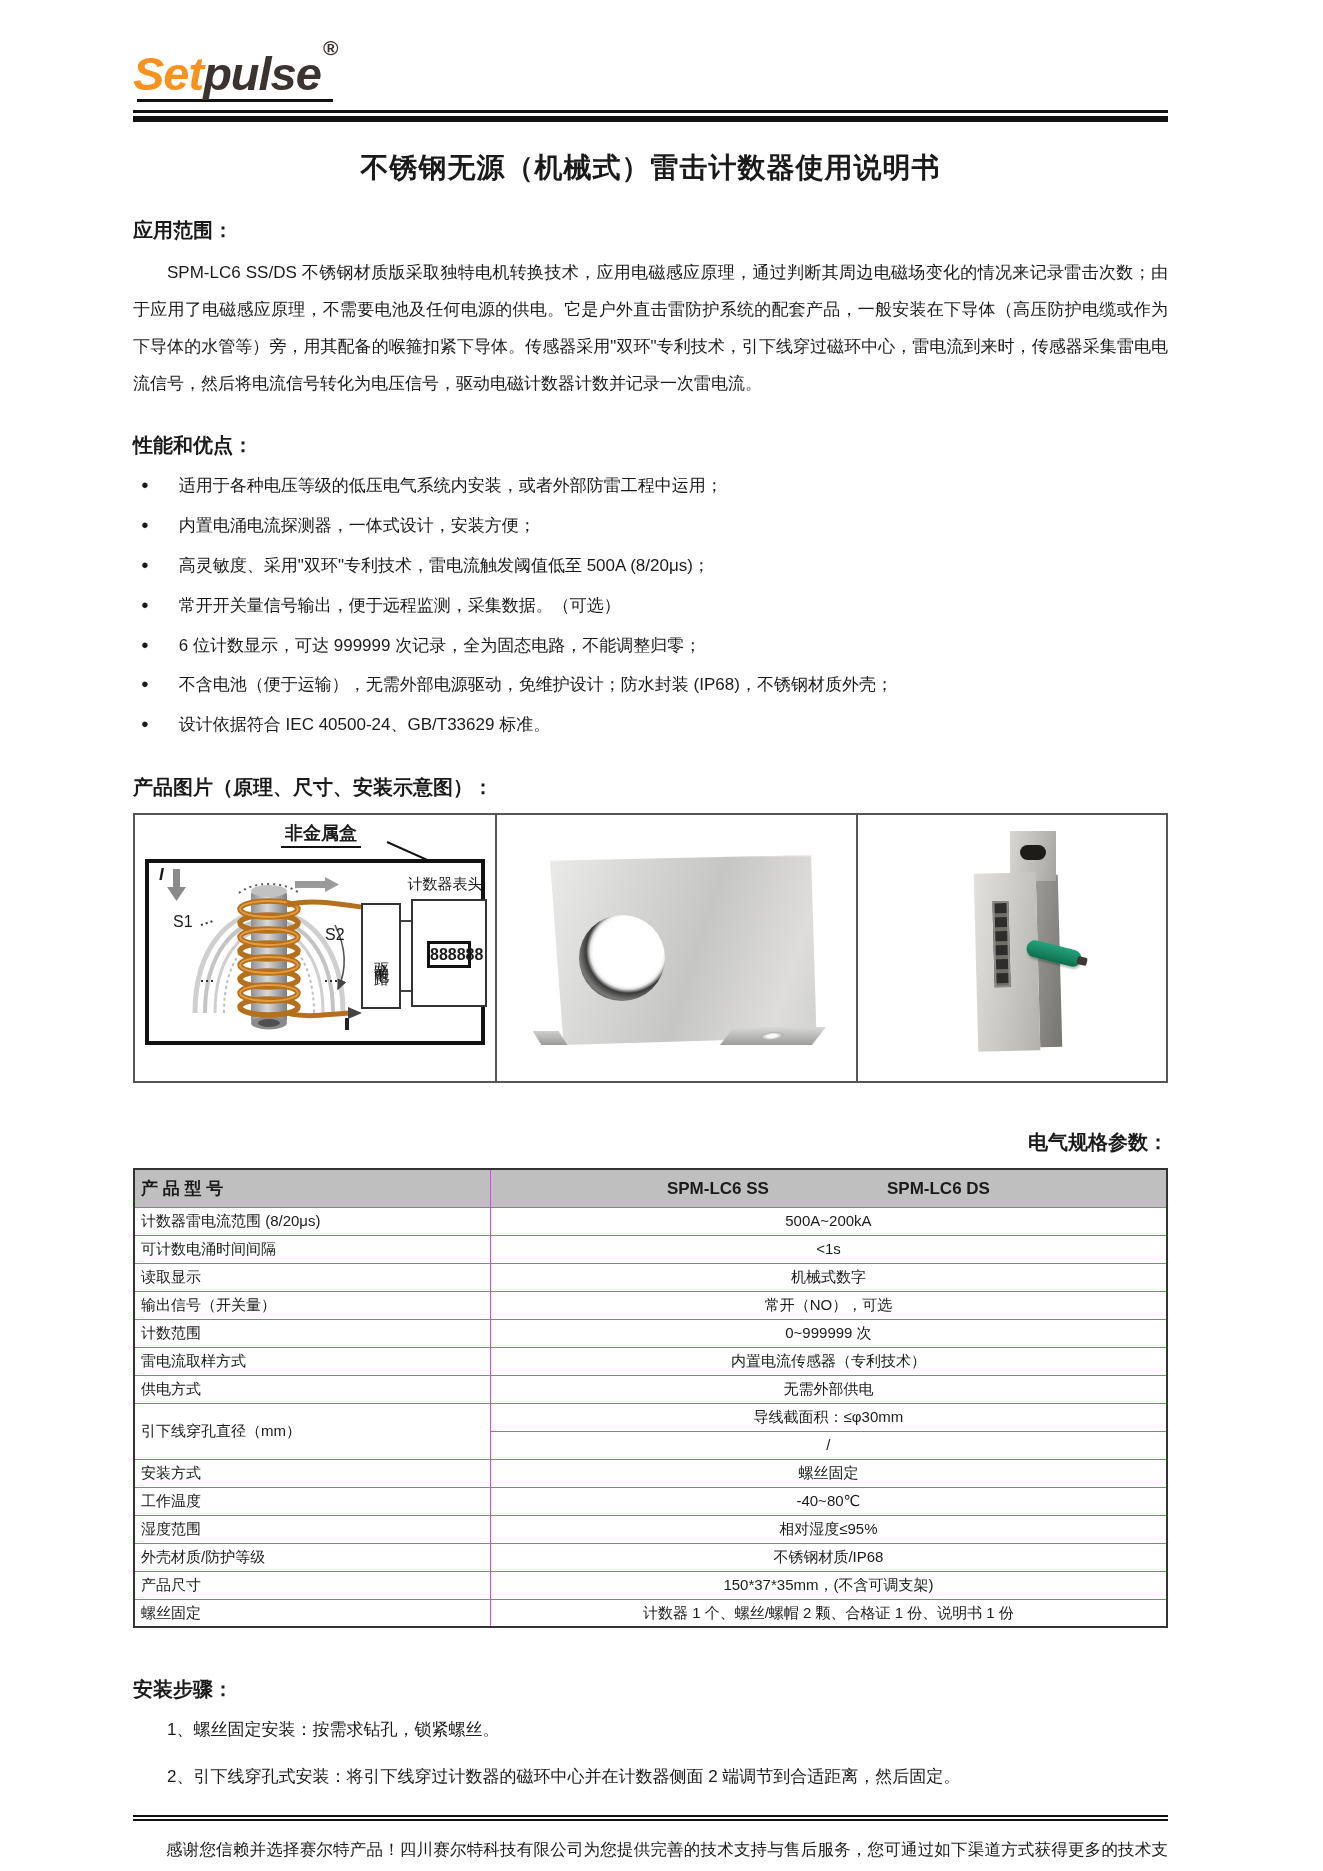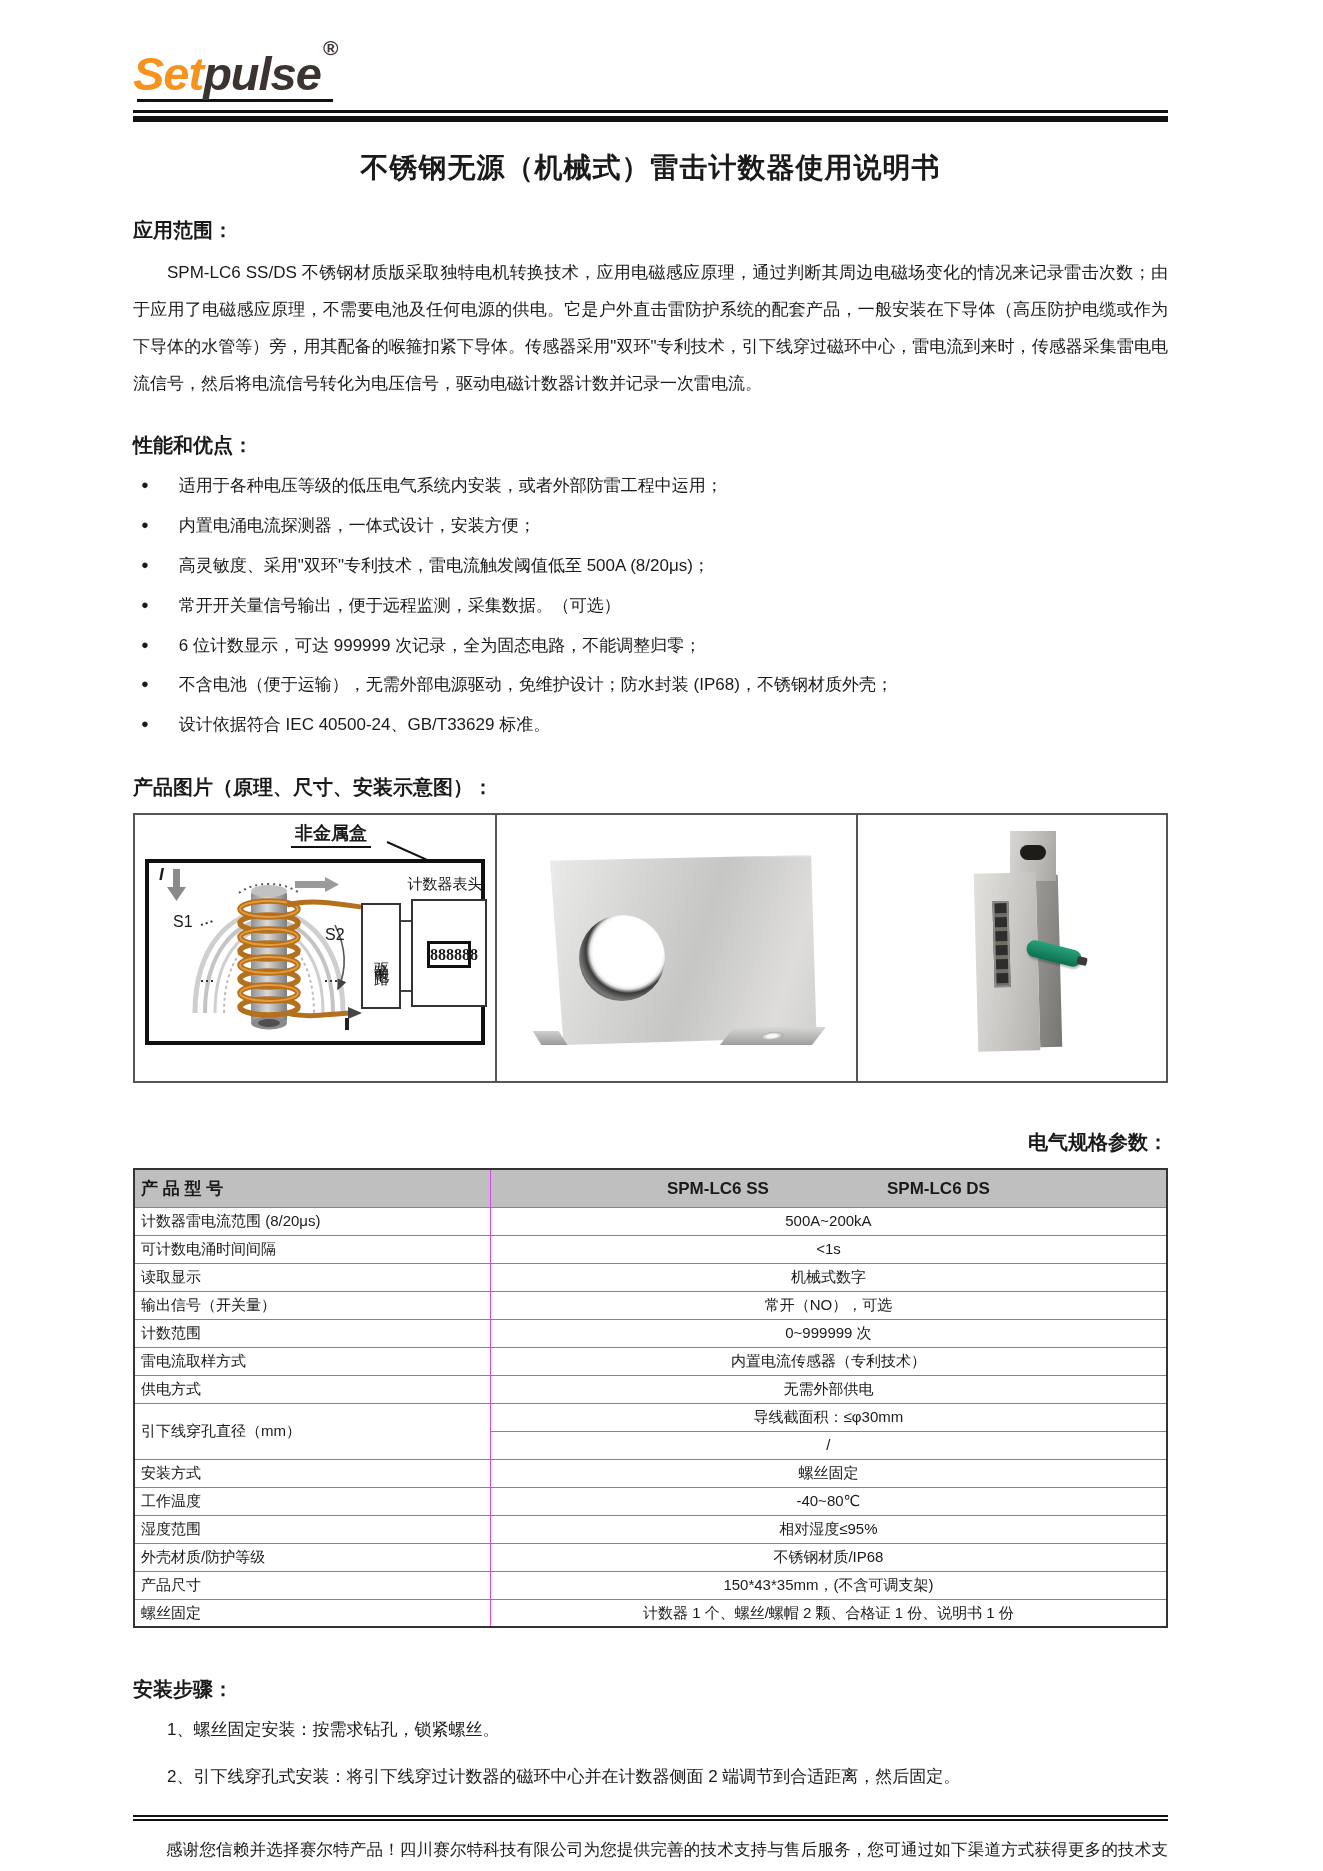--- a/index.html
+++ b/index.html
@@ -35,33 +35,33 @@
   .figure-heading { margin-top:40px; }
   table.figure { width:100%; border-collapse:collapse; margin-top:12px; table-layout:fixed; }
   table.figure td { border:2px solid #555; height:268px; vertical-align:top; background:#fff; }
   td.fcell-1 { width:35%; }
   td.fcell-2 { width:35%; }
   td.fcell-3 { width:30%; }
 
   
   .diagram-cell-inner { position:relative; width:100%; height:100%; padding:6px 0 0 10px; }
   .nonmetal-wrap { position:relative; height:30px; }
-  .nonmetal-label { position:absolute; left:146px; top:0; font-size:18px; font-weight:bold; border-bottom:2px solid #111; padding:0 4px 1px; }
+  .nonmetal-label { position:absolute; left:136px; top:0; font-size:18px; font-weight:bold; border-bottom:2px solid #111; padding:0 4px 1px; }
   .nonmetal-arrow { position:absolute; left:242px; top:20px; width:58px; height:2px; background:#111; transform:rotate(24deg); transform-origin:left center; }
   .nonmetal-arrow::after { content:""; position:absolute; right:-9px; top:-4px; border-left:10px solid #111; border-top:5px solid transparent; border-bottom:5px solid transparent; }
   .diagram-frame { position:relative; width:340px; height:186px; border:4px solid #111; margin-top:8px; background:#fff; }
   .coil-svg { position:absolute; left:0; top:0; }
   .lbl-i { position:absolute; left:10px; top:2px; font-size:17px; font-weight:bold; font-style:italic; }
   .lbl-s1 { position:absolute; left:24px; top:50px; font-size:16px; }
   .lbl-s2 { position:absolute; left:176px; top:63px; font-size:16px; }
   .drive-box { position:absolute; left:212px; top:40px; width:40px; height:106px; border:2px solid #333; background:#fff; display:flex; align-items:center; justify-content:center; }
   .vtext { writing-mode:vertical-rl; text-orientation:upright; font-size:15px; letter-spacing:3px; }
   .counter-label { position:absolute; left:252px; top:12px; width:88px; text-align:center; font-size:15px; }
   .counter-box { position:absolute; left:262px; top:36px; width:76px; height:108px; border:2px solid #333; background:#fff; }
-  .seg-display { width:44px; height:27px; border:3px solid #111; margin:40px auto 0; text-align:center; font-family:Liberation Serif, serif; font-weight:bold; font-size:16px; line-height:22px; letter-spacing:0; }
+  .seg-display { width:44px; height:27px; border:3px solid #111; margin:40px auto 0; text-align:center; font-family:Liberation Sans, sans-serif; font-weight:bold; font-size:16px; line-height:22px; letter-spacing:0; }
 
   
   .steel-wrap { position:relative; width:100%; height:100%; }
   .steel-face { position:absolute; left:48px; top:40px; width:272px; height:190px;
     background:linear-gradient(108deg,#ececea 0%,#d6d6d4 30%,#c6c6c4 55%,#dedddb 85%,#d0d0ce 100%);
     clip-path:polygon(2% 3%, 98% 0, 100% 96%, 7% 100%);
     box-shadow:inset 0 1px 2px #f5f5f5; }
   .steel-hole { position:absolute; left:82px; top:100px; width:86px; height:86px; border-radius:50%;
     background:radial-gradient(circle at 57% 42%, #ffffff 0 50%, #e8e8e8 54%, #3a3a3a 60%, #787876 70%, #2e2e2e 100%); }
   .flange-right { position:absolute; left:230px; top:212px; width:92px; height:18px;
@@ -324,21 +324,21 @@
       <tr>
             <td class="lab">湿度范围</td>
             <td class="val">相对湿度≤95%</td>
           </tr>
       <tr>
             <td class="lab">外壳材质/防护等级</td>
             <td class="val">不锈钢材质/IP68</td>
           </tr>
       <tr>
             <td class="lab">产品尺寸</td>
-            <td class="val">150*43*35mm，(不含可调支架)</td>
+            <td class="val">150*37*35mm，(不含可调支架)</td>
           </tr>
       <tr>
             <td class="lab">螺丝固定</td>
             <td class="val">计数器 1 个、螺丝/螺帽 2 颗、合格证 1 份、说明书 1 份</td>
           </tr>
     </tbody>
       </table>
 
     <div class="sec-heading install-heading">安装步骤：</div>
     <div class="install-steps">

